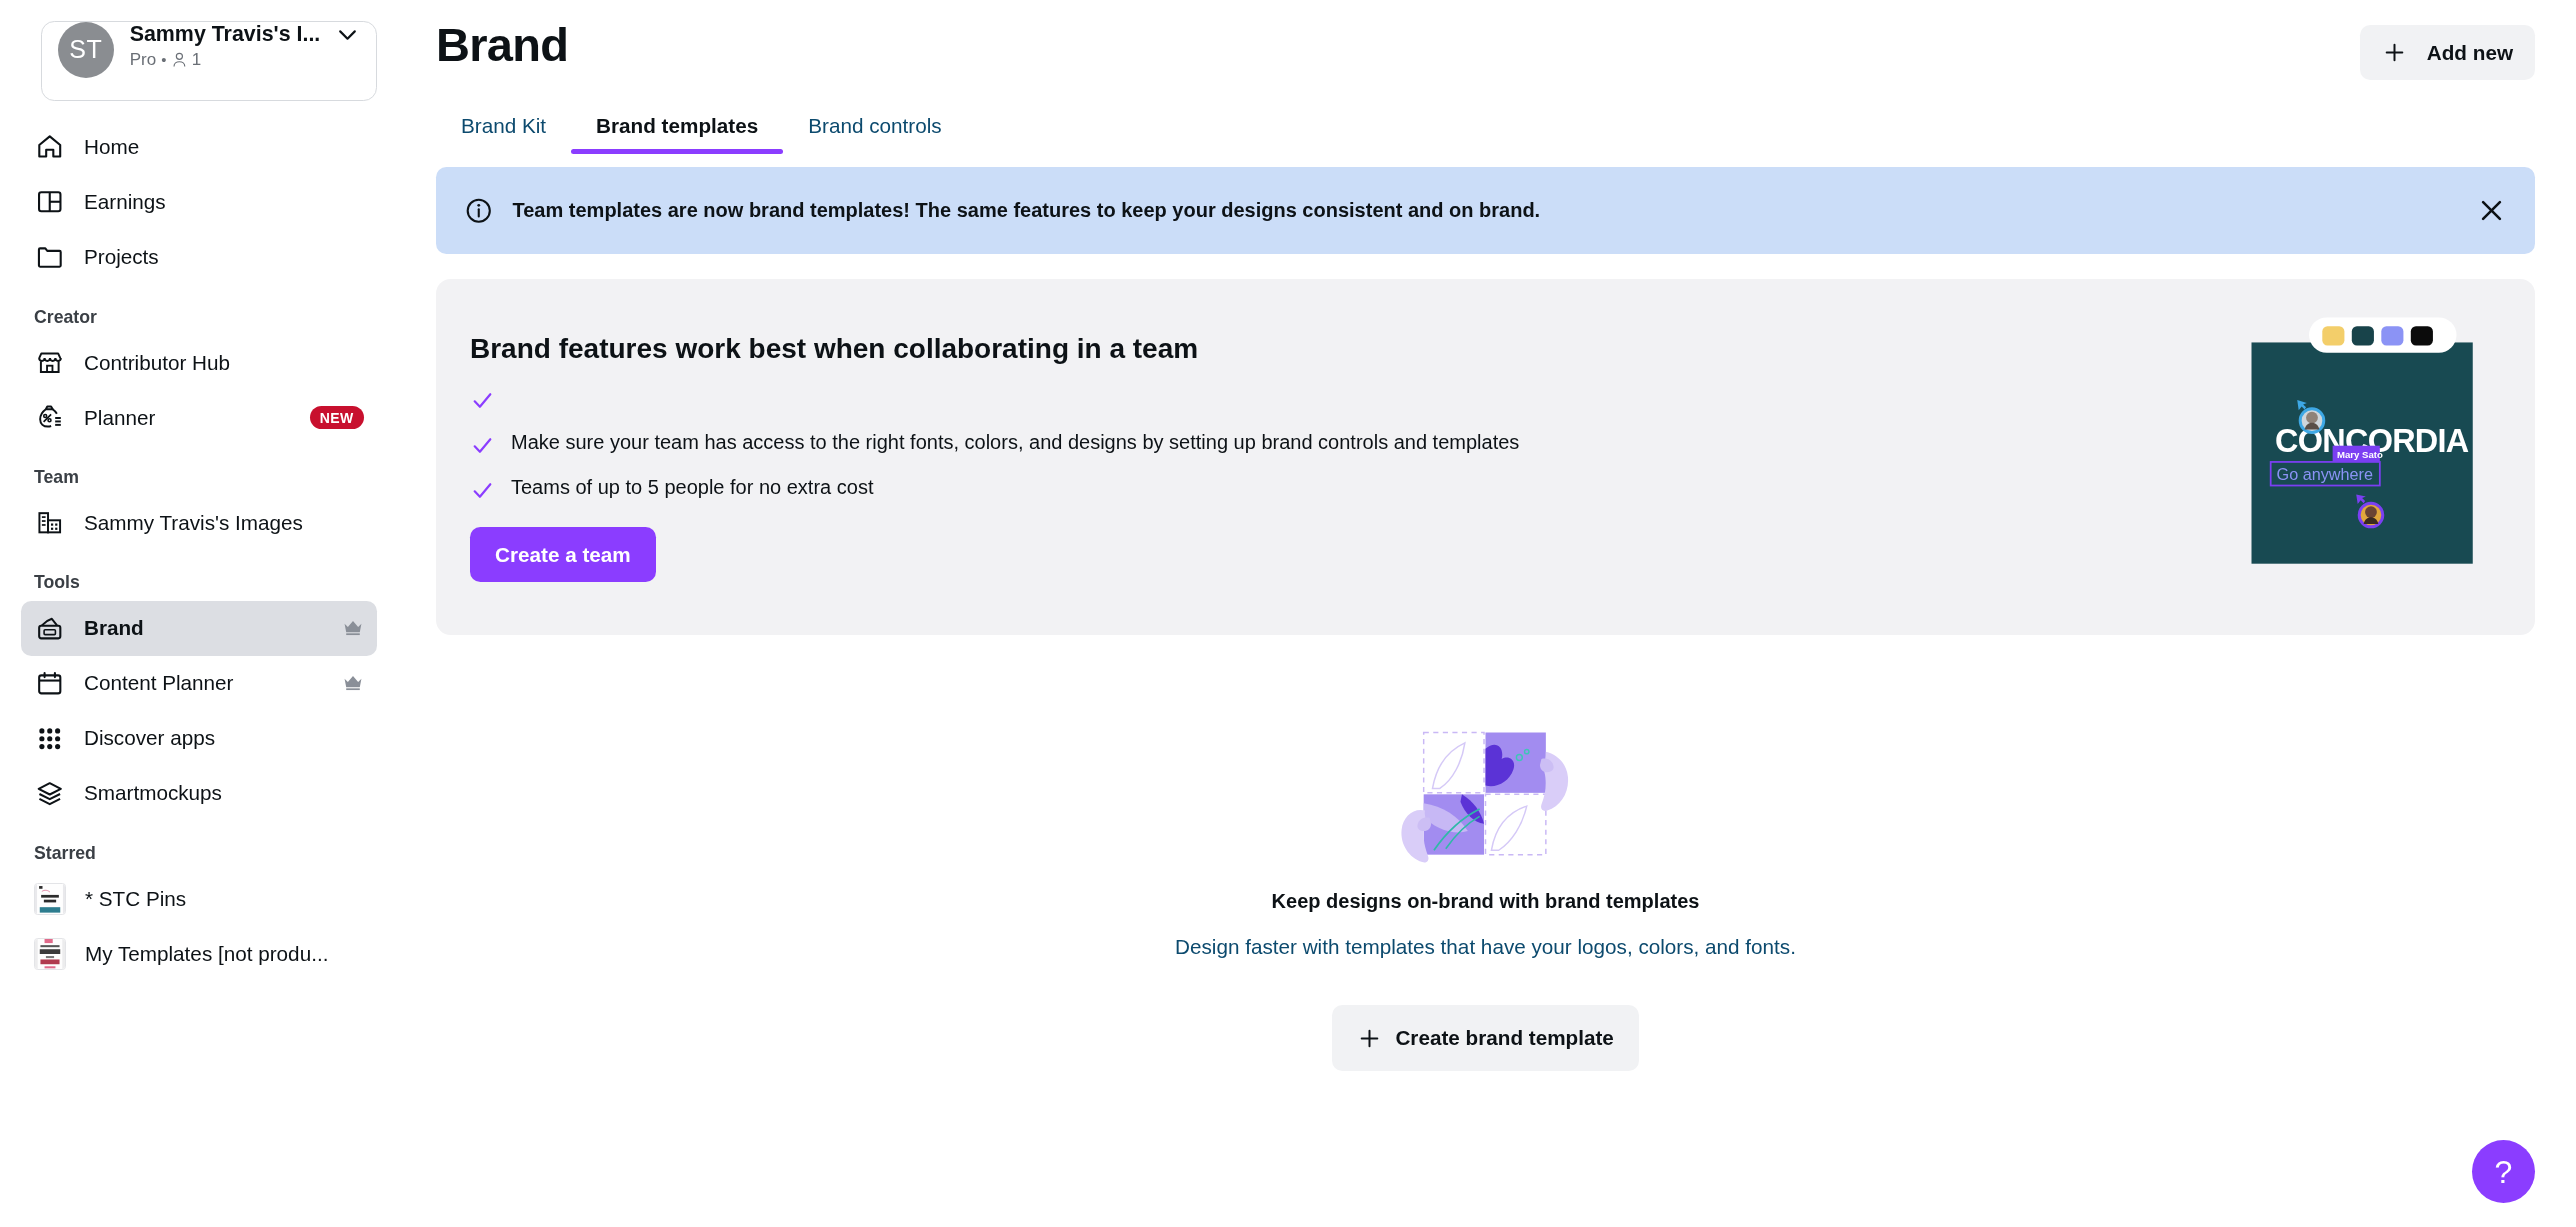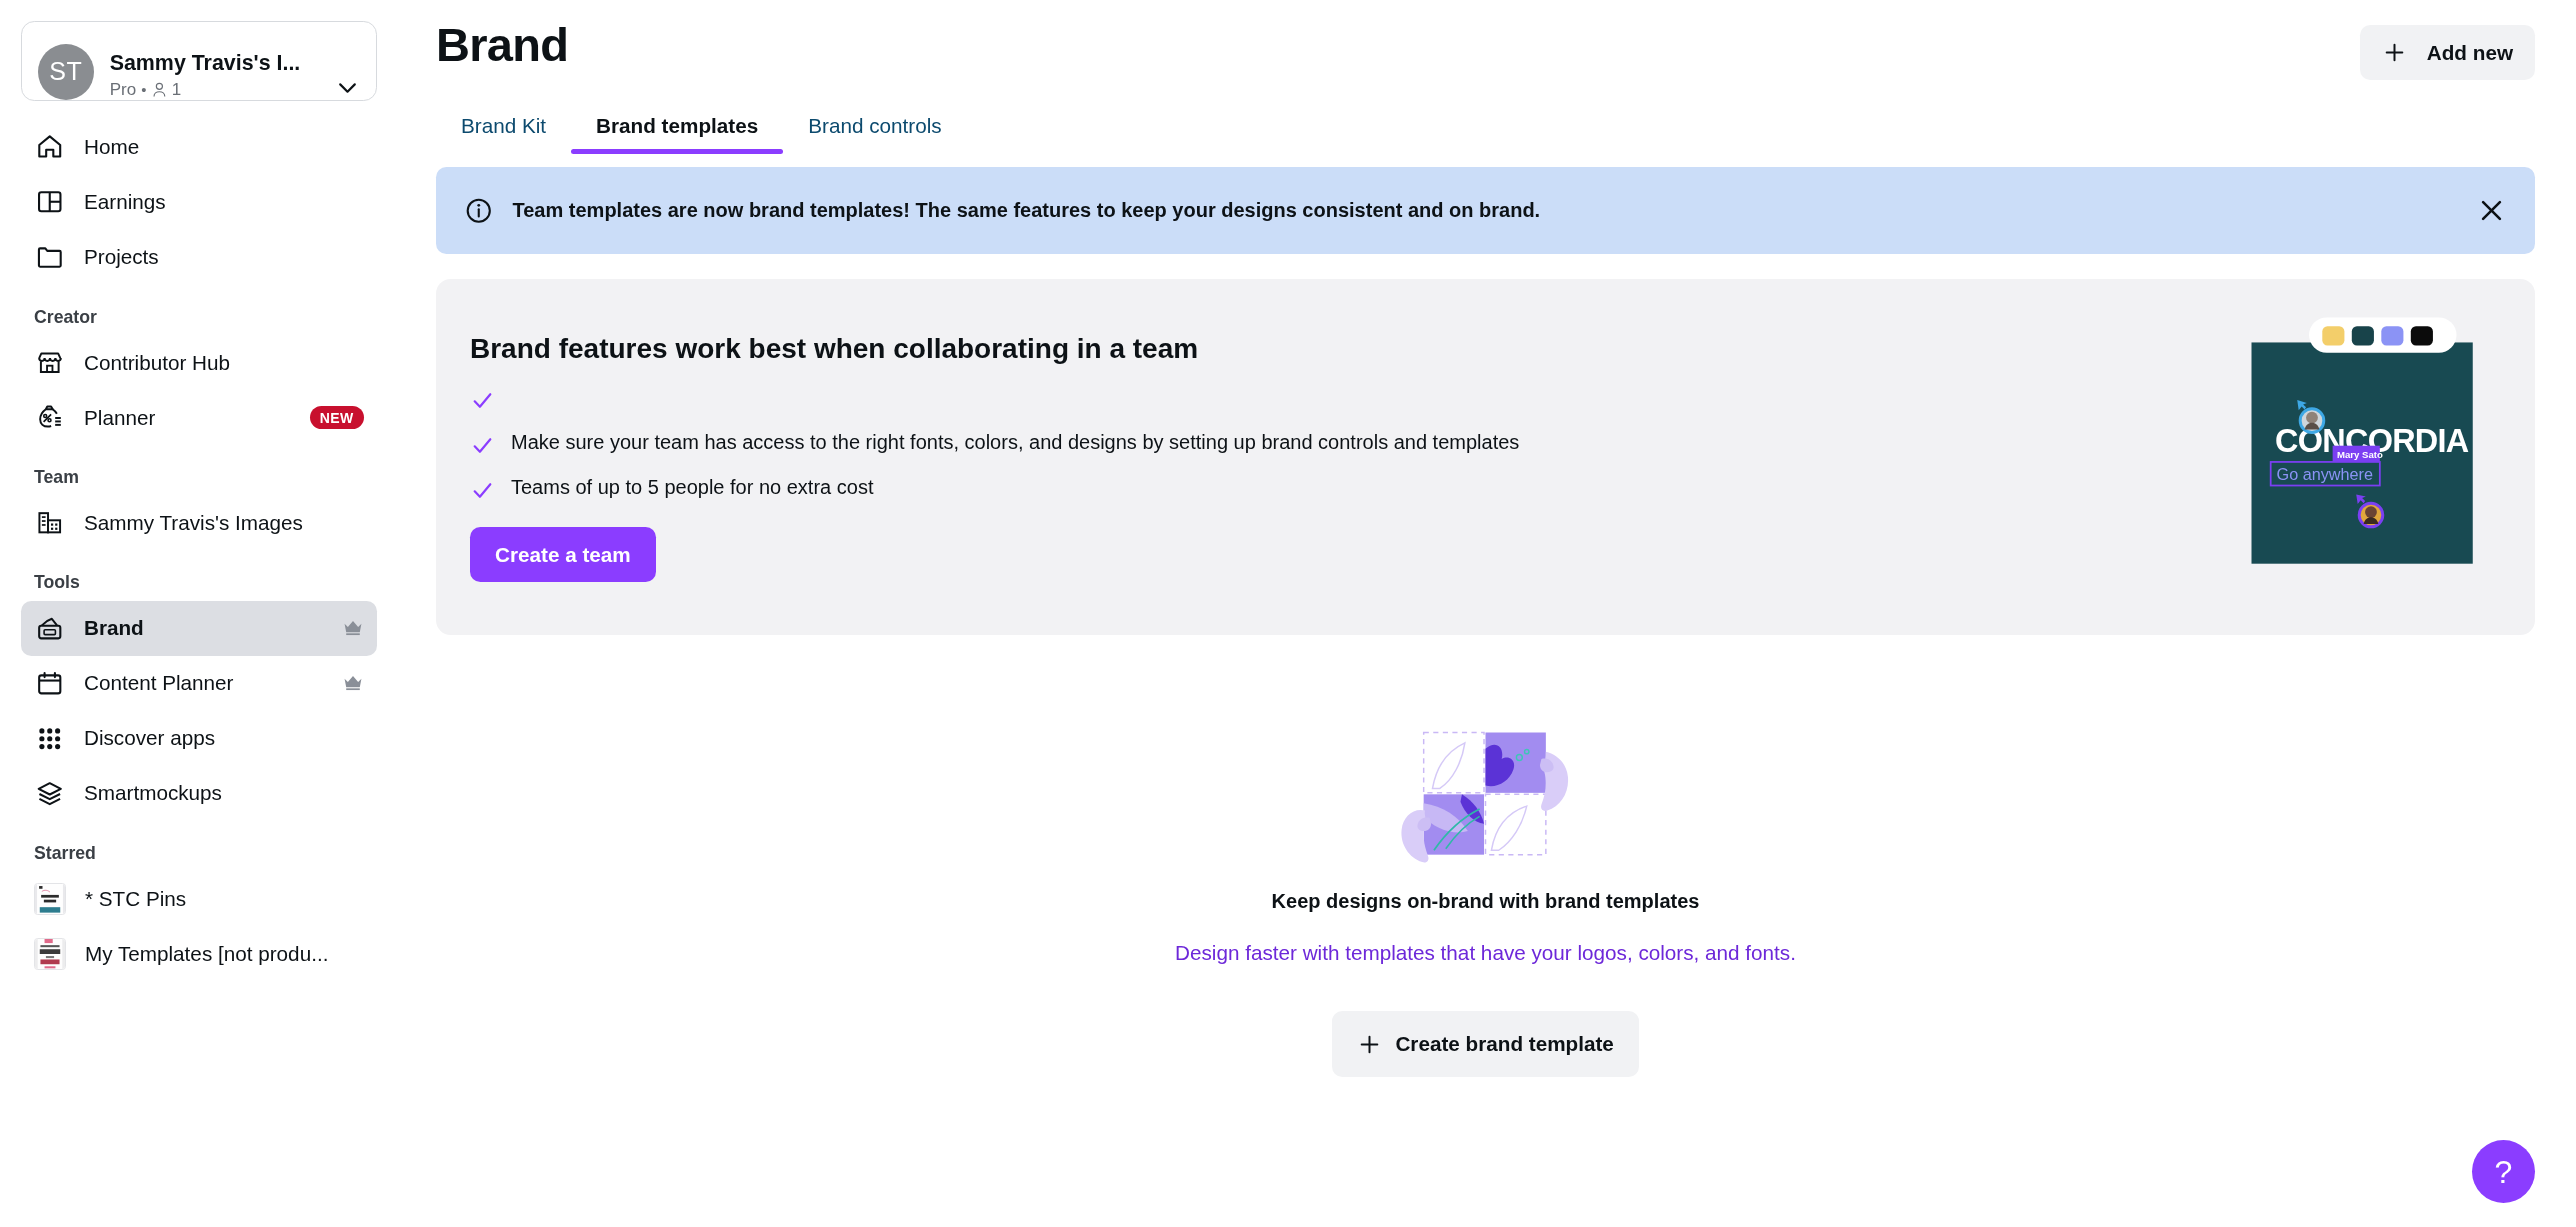--- a/index.html
+++ b/index.html
@@ -18,23 +18,24 @@
     background: #ffffff;
     padding: 0 20.7px;
     position: relative;
     overflow: hidden;
   }
   .acct-switcher {
     margin-top: 20.7px;
     height: 80px;
     border: 1.5px solid #d7dade;
     border-radius: 13.3px;
-    display: flex; align-items: flex-end;
+    display: flex; align-items: flex-start;
     padding: 0 16px 0 16px;
     cursor: pointer;
+    margin-left: 20px;
   }
   .avatar {
     width: 56px; height: 56px; border-radius: 50%;
     background: #8a8d91; color: #fff;
     display: flex; align-items: center; justify-content: center;
     font-size: 25px; font-weight: 400; letter-spacing: 0.4px;
     flex: 0 0 56px;
   }
   .acct-text { margin-left: 16px; flex: 1; min-width: 0; }
   .acct-name {
@@ -127,21 +128,21 @@
     margin-top: 5.9px; background: #8b3dff; color: #fff;
     border: none; border-radius: 10.3px; height: 55px; padding: 0 25px;
     font-size: 20.7px; font-weight: 700; cursor: pointer;
     font-family: "Liberation Sans", sans-serif;
   }
   .promo-art { width: 251px; height: 295px; flex: 0 0 251px; position: relative; margin-right: 5.9px; }
 
   .empty { text-align: center; margin-top: 71px; }
   .empty-art { width: 221px; height: 184px; margin: 0 auto; }
   .empty-h { font-size: 20px; font-weight: 700; }
-  .empty-p { font-size: 20.7px; color: #6d28d9; margin-top: 28px; }
+  .empty-p { font-size: 20.7px; color: #0c4a6e; margin-top: 22px; }
   .btn-ghost {
     margin-top: 46px; background: #f1f2f4; border: none; border-radius: 10.3px;
     height: 66px; padding: 0 25px; display: inline-flex; align-items: center; gap: 13.3px;
     font-size: 20.7px; font-weight: 700; color: #0d1216; cursor: pointer;
     font-family: "Liberation Sans", sans-serif;
   }
 
   .help-fab {
     position: absolute; right: 41px; bottom: 25px;
     width: 63px; height: 63px; border-radius: 50%;

